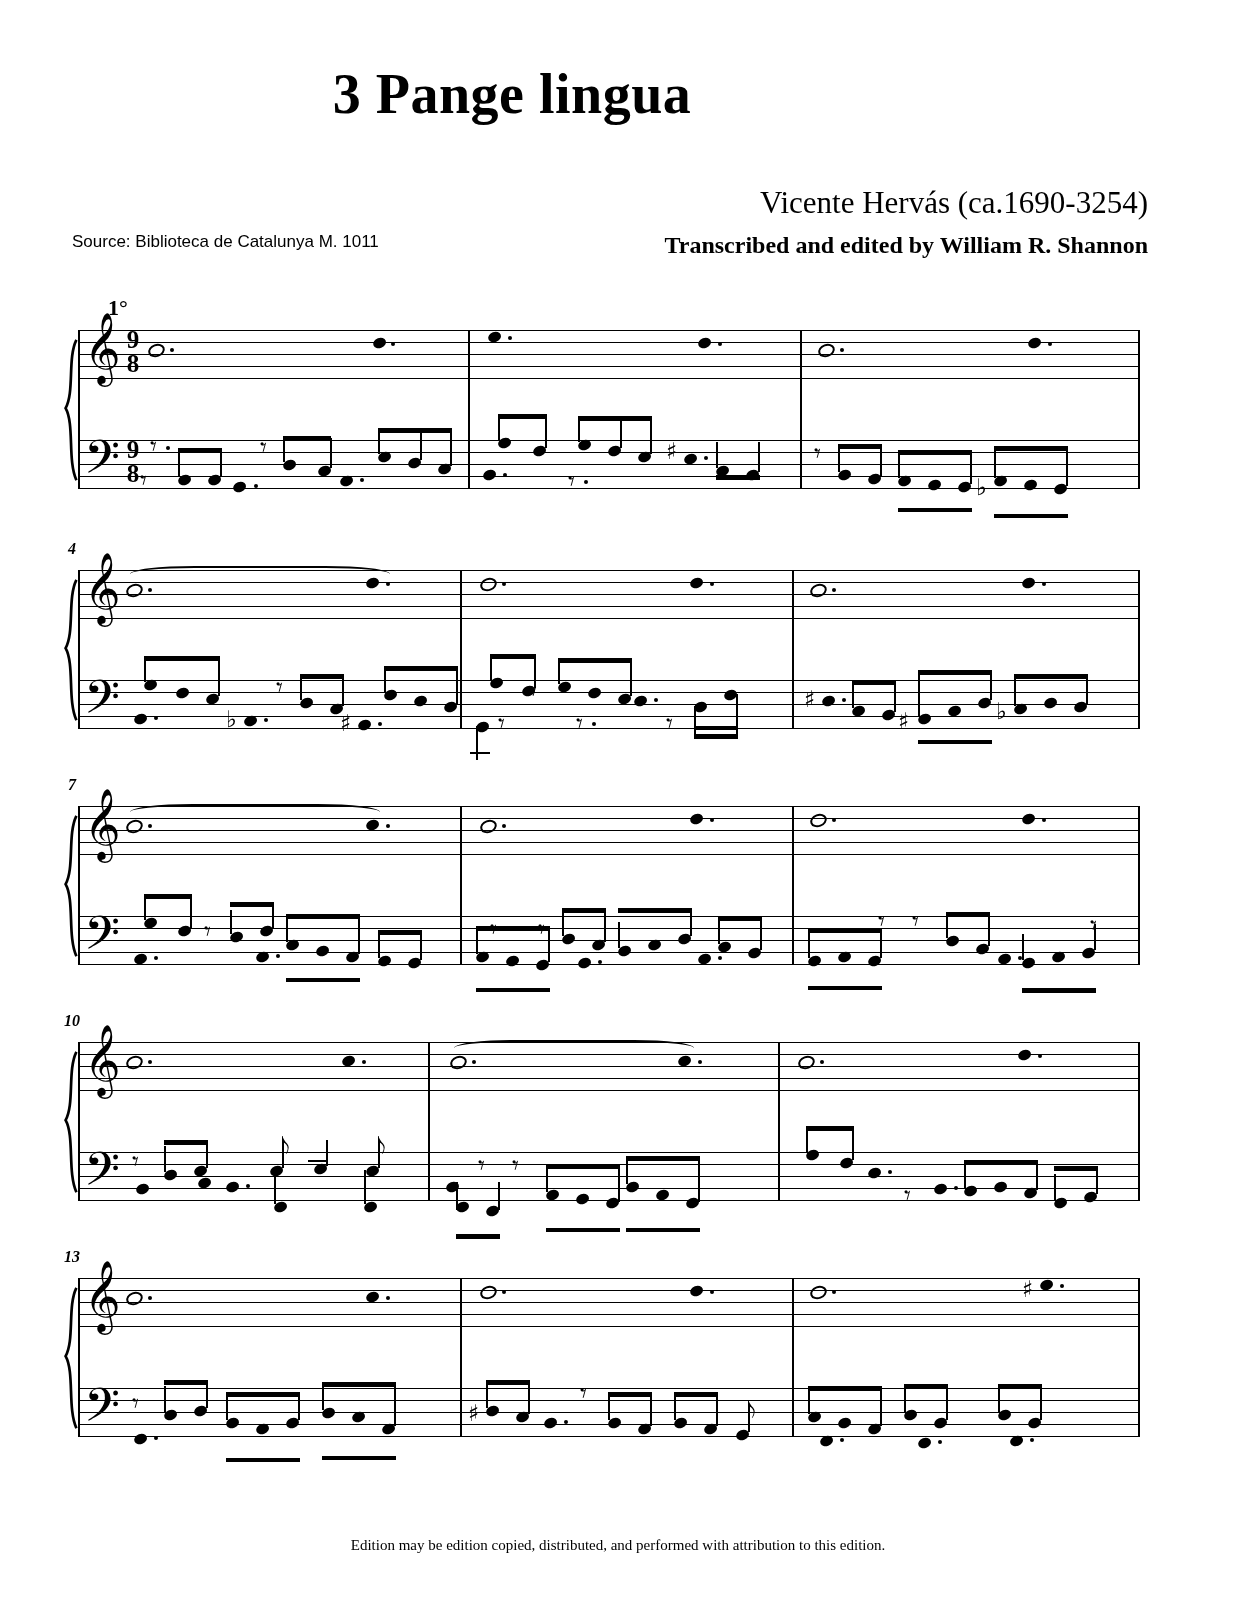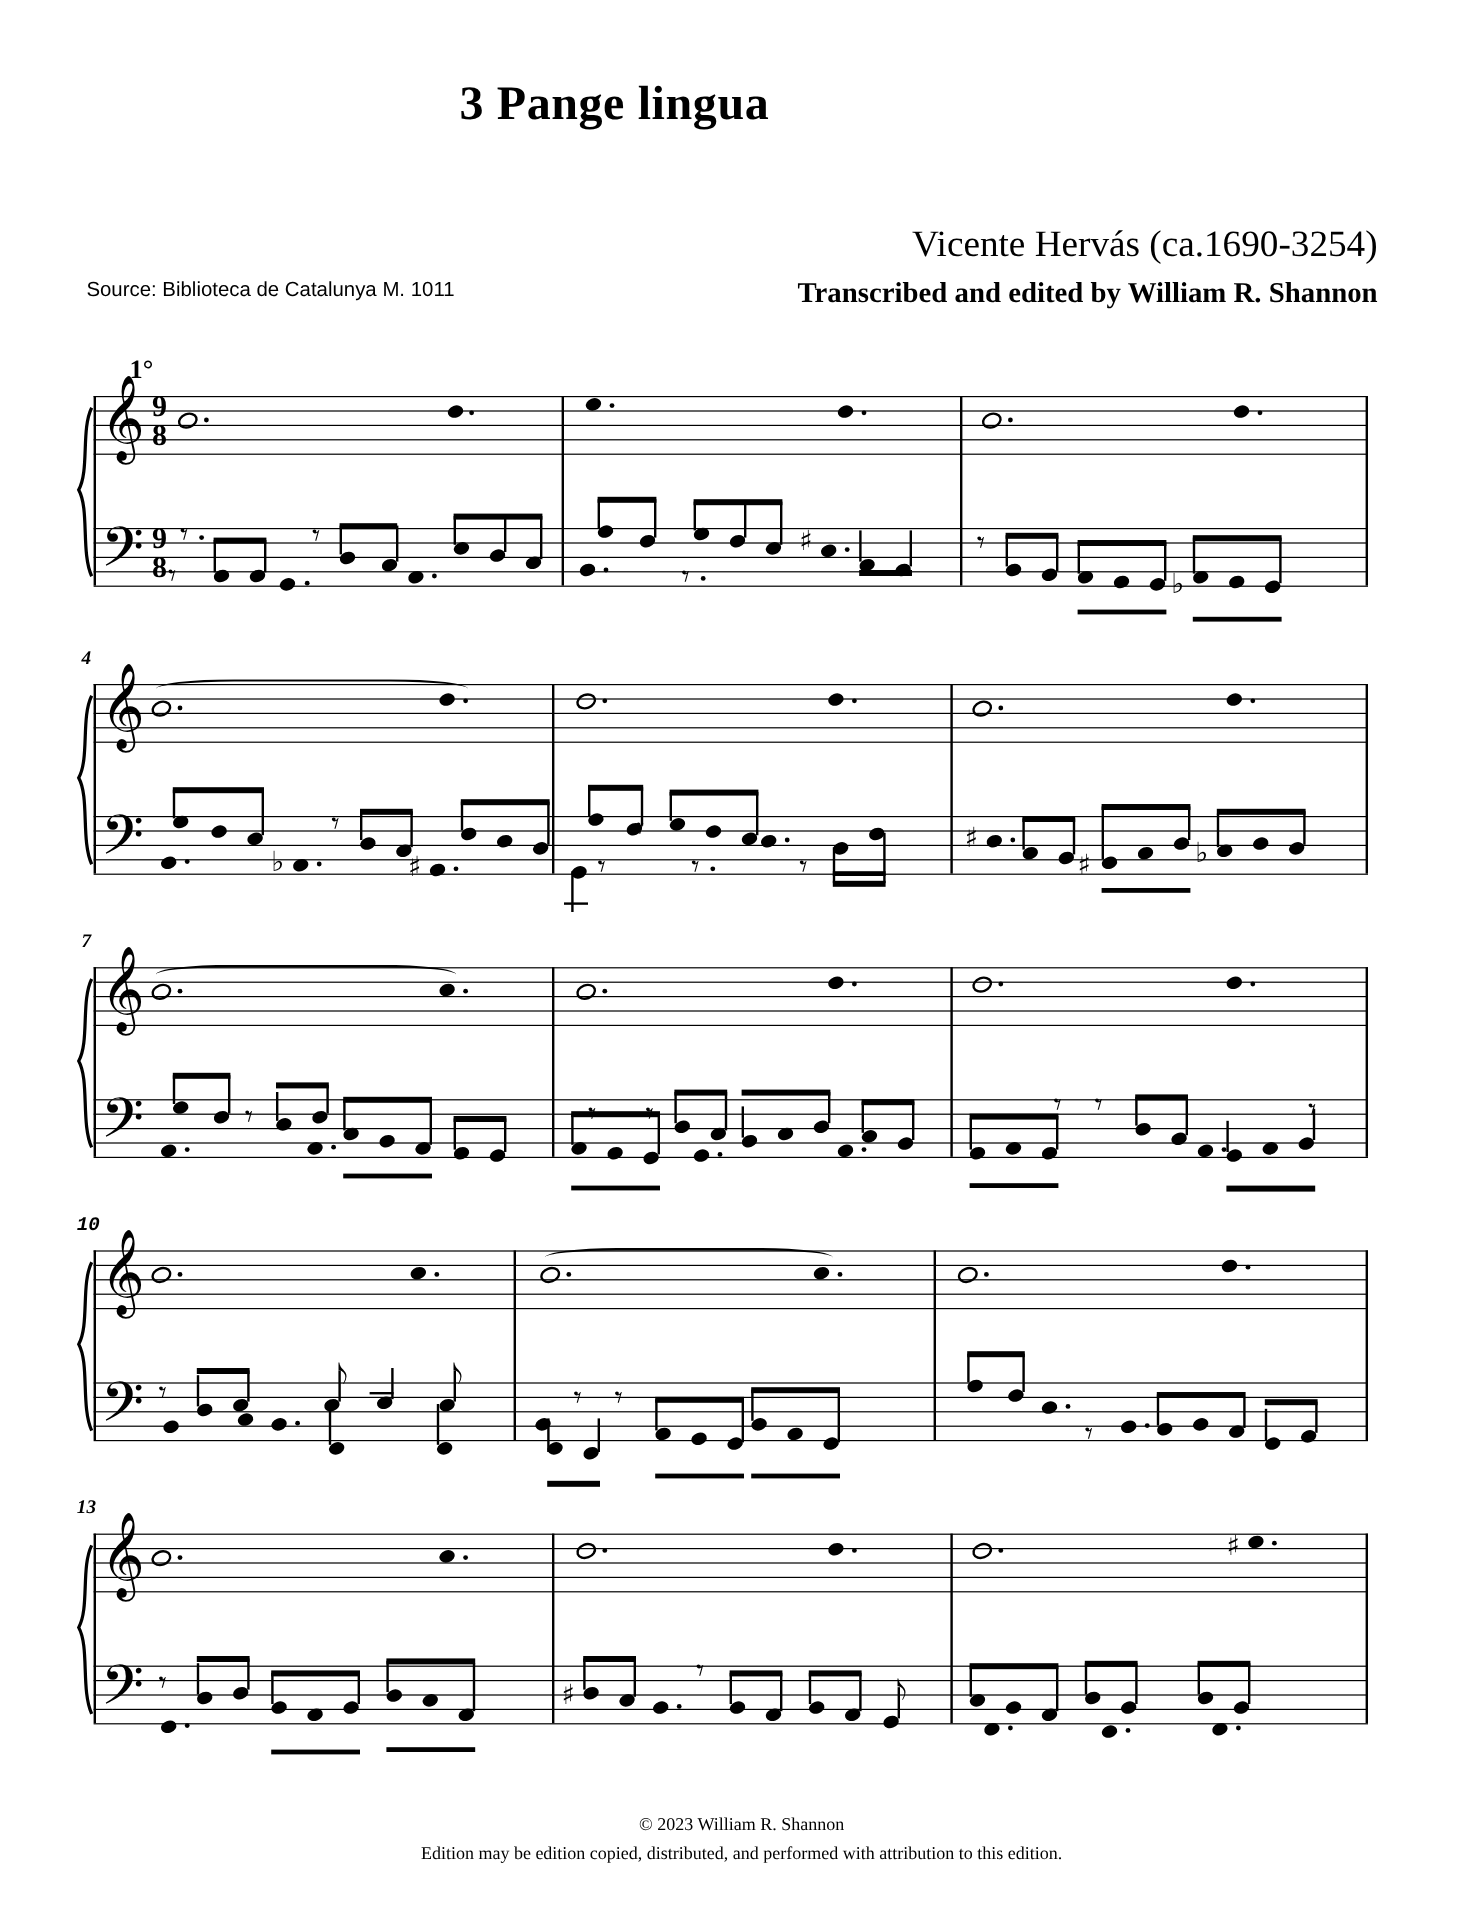--- a/index.html
+++ b/index.html
@@ -15,21 +15,21 @@
     font-family: "Liberation Serif", serif;
     color: #000000;
     overflow: hidden;
   }
   .title {
     position: absolute;
     top: 62px;
     left: 0;
     width: 1024px;
     text-align: center;
-    font-size: 40px;
+    font-size: 56px;
     font-weight: bold;
     font-family: "Liberation Serif", serif;
     letter-spacing: 0.5px;
   }
   .composer {
     position: absolute;
     top: 185px;
     right: 88px;
     font-size: 31px;
     font-family: "Liberation Serif", serif;
@@ -594,21 +594,21 @@
     <div class="nh" style="left:974px; top:146px;"></div>
     <div class="nh" style="left:1004px; top:142px;"></div>
     <div class="stem" style="left:944px; top:128px; height:26px;"></div>
     <div class="stem" style="left:1016px; top:118px; height:26px;"></div>
     <div class="beam" style="left:944px; top:182px; width:74px;"></div>
 
     <div class="barline" style="left:1060px; top:0px; height:158px;"></div>
   </div>
 
   <div class="system" style="top:1042px;">
-    <div class="measnum" style="left:-14px; top:-30px;font-family:Liberation Mono, monospace;">10</div>
+    <div class="measnum" style="left:-14px; top:-30px;">10</div>
     <svg class="brace" style="top:0px;" width="20" height="160" viewBox="0 0 20 160">
       <path d="M16 2 C6 22, 14 60, 4 78 C14 96, 6 136, 16 158" fill="none" stroke="#000" stroke-width="3"></path>
     </svg>
     <div class="sysbar" style="left:0px; top:0px; height:158px;"></div>
 
     <div class="staff" style="top:0px;">
       <div class="line"></div>
         <div class="line"></div>
         <div class="line"></div>
         <div class="line"></div>
@@ -825,16 +825,15 @@
     <div class="nh" style="left:950px; top:140px;"></div>
     <div class="stem" style="left:920px; top:108px; height:26px;"></div>
     <div class="stem" style="left:962px; top:108px; height:34px;"></div>
     <div class="beam" style="left:920px; top:106px; width:44px;"></div>
     <div class="nh" style="left:932px; top:158px;"></div>
     <div class="dot" style="left:952px; top:160px;"></div>
 
     <div class="barline" style="left:1060px; top:0px; height:158px;"></div>
   </div>
 
-  <div class="footer line1">© 2023 William R. Shannon</div>
   <div class="footer line2">Edition may be edition copied, distributed, and performed with attribution to this edition.</div>
 
 </div>
 
 </body></html>

